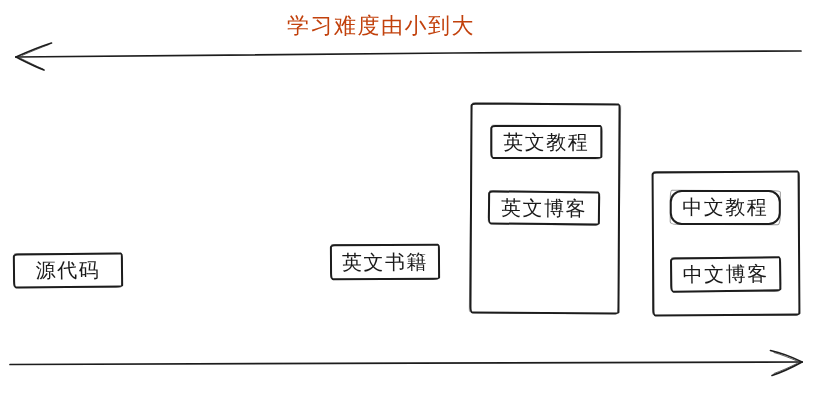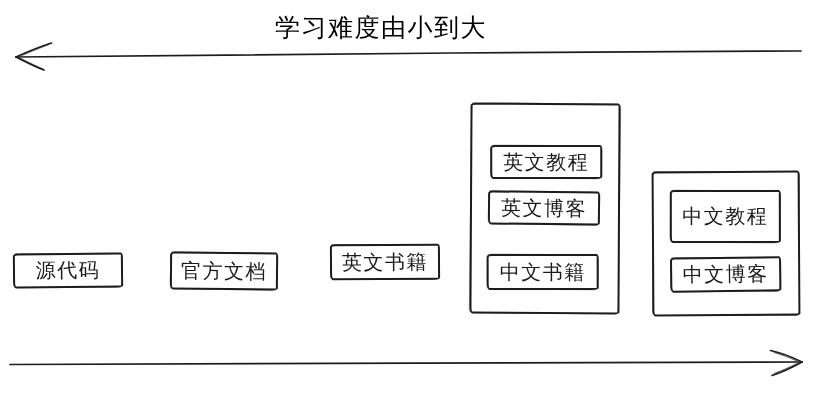--- a/index.html
+++ b/index.html
@@ -7,25 +7,25 @@
     position: relative;
     width: 813px;
     height: 414px;
     background: #ffffff;
     overflow: hidden;
     font-family: "Liberation Sans", sans-serif;
     color: #1a1a1a;
   }
   .axis-label {
     position: absolute;
-    font-size: 25px;
+    font-size: 22px;
     letter-spacing: 1.5px;
     white-space: nowrap;
     transform: translateX(-50%);
-    color: #000000;
+    color: #c2410c;
   }
   .axis-label.top { left: 381px; top: 11px; }
   .axis-label.bottom { left: 385px; top: 377px; }
 
   .arrows-svg {
     position: absolute;
     left: 0; top: 0;
     width: 813px; height: 414px;
     pointer-events: none;
   }
@@ -67,26 +67,26 @@
   
   .b-src { left: 13px;  top: 253px; width: 110px; height: 35px; }
   .b-doc { left: 170px; top: 252px; width: 108px; height: 38px; }
   .b-enb { left: 330px; top: 244px; width: 110px; height: 36px; }
 
   
   .group-1 { left: 470px; top: 103px; width: 150px; height: 211px; }
   .group-2 { left: 652px; top: 171px; width: 148px; height: 145px; }
 
   
-  .g1-c1 { left: 18px; top: 20px;  width: 112px; height: 34px; margin-top: 20px; }
+  .g1-c1 { left: 18px; top: 20px;  width: 112px; height: 34px; }
   .g1-c2 { left: 16px; top: 86px;  width: 112px; height: 34px; }
   .g1-c3 { left: 15px; top: 149px; width: 112px; height: 36px; }
 
   
-  .g2-c1 { left: 16px; top: 17px; width: 111px; height: 53px; }
+  .g2-c1 { left: 16px; top: 17px; width: 111px; height: 35px; border-radius: 12px; }
   .g2-c2 { left: 16px; top: 84px; width: 111px; height: 35px; }
 </style>
 </head>
 <body>
 
 <div class="canvas">
 
   <div class="axis-label top">学习难度由小到大</div>
 
   <svg class="arrows-svg" viewBox="0 0 813 414">
@@ -101,28 +101,26 @@
       <path d="M10 364.5 C 260 364 550 362.5 802 362"></path>
       <path d="M802 362 C 792 357 782 353 770.5 350.5"></path>
       <path class="thin" d="M797 361 C 789 357.5 781 354.5 774 352.5"></path>
       <path d="M802 362 C 793 367 784 371.5 772 375.5"></path>
       <path class="thin" d="M797 363.5 C 789 367.5 781 371 774 373.5"></path>
     </g>
   </svg>
 
   <div class="sketch-box b-src tilt-n1">源代码</div>
 
-  <div class="sketch-box b-doc tilt-p1">官方文档</div>
 
   <div class="sketch-box b-enb tilt-n2">英文书籍</div>
 
   <div class="sketch-box group-1 tilt-p2">
     <div class="sketch-box g1-c1 tilt-n2">英文教程</div>
     <div class="sketch-box g1-c2 tilt-p2">英文博客</div>
-    <div class="sketch-box g1-c3 tilt-n2">中文书籍</div>
   </div>
 
   <div class="sketch-box group-2 tilt-n2">
     <div class="sketch-box g2-c1 tilt-p2">中文教程</div>
     <div class="sketch-box g2-c2 tilt-n2">中文博客</div>
   </div>
 
 
 </div>
 

